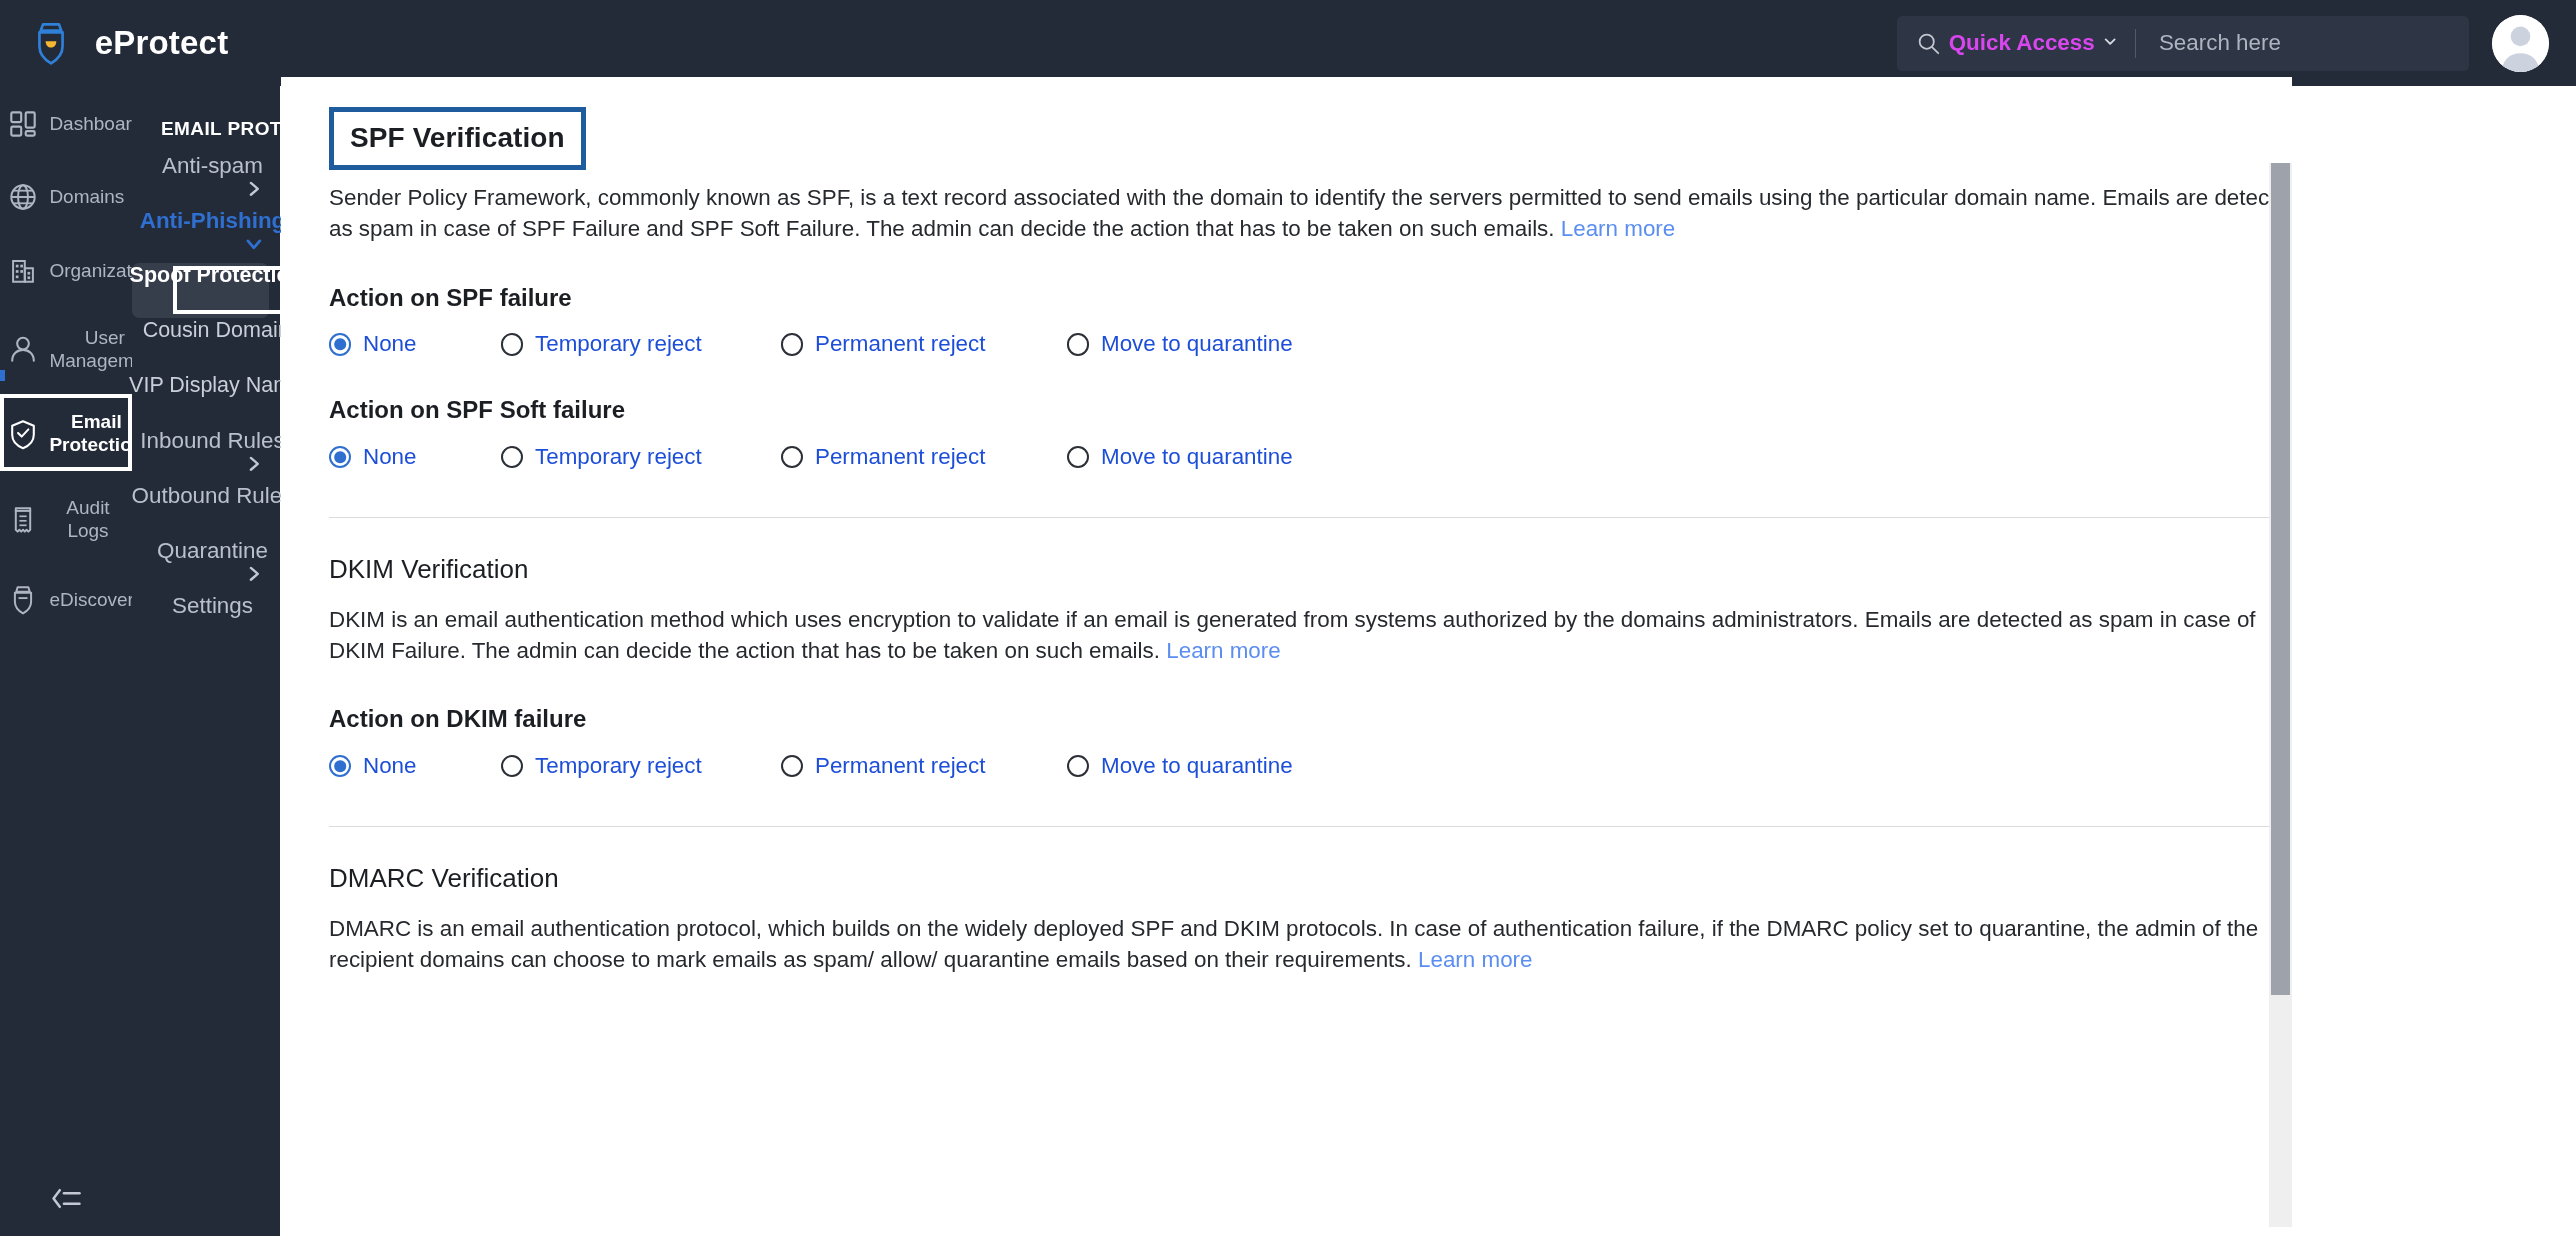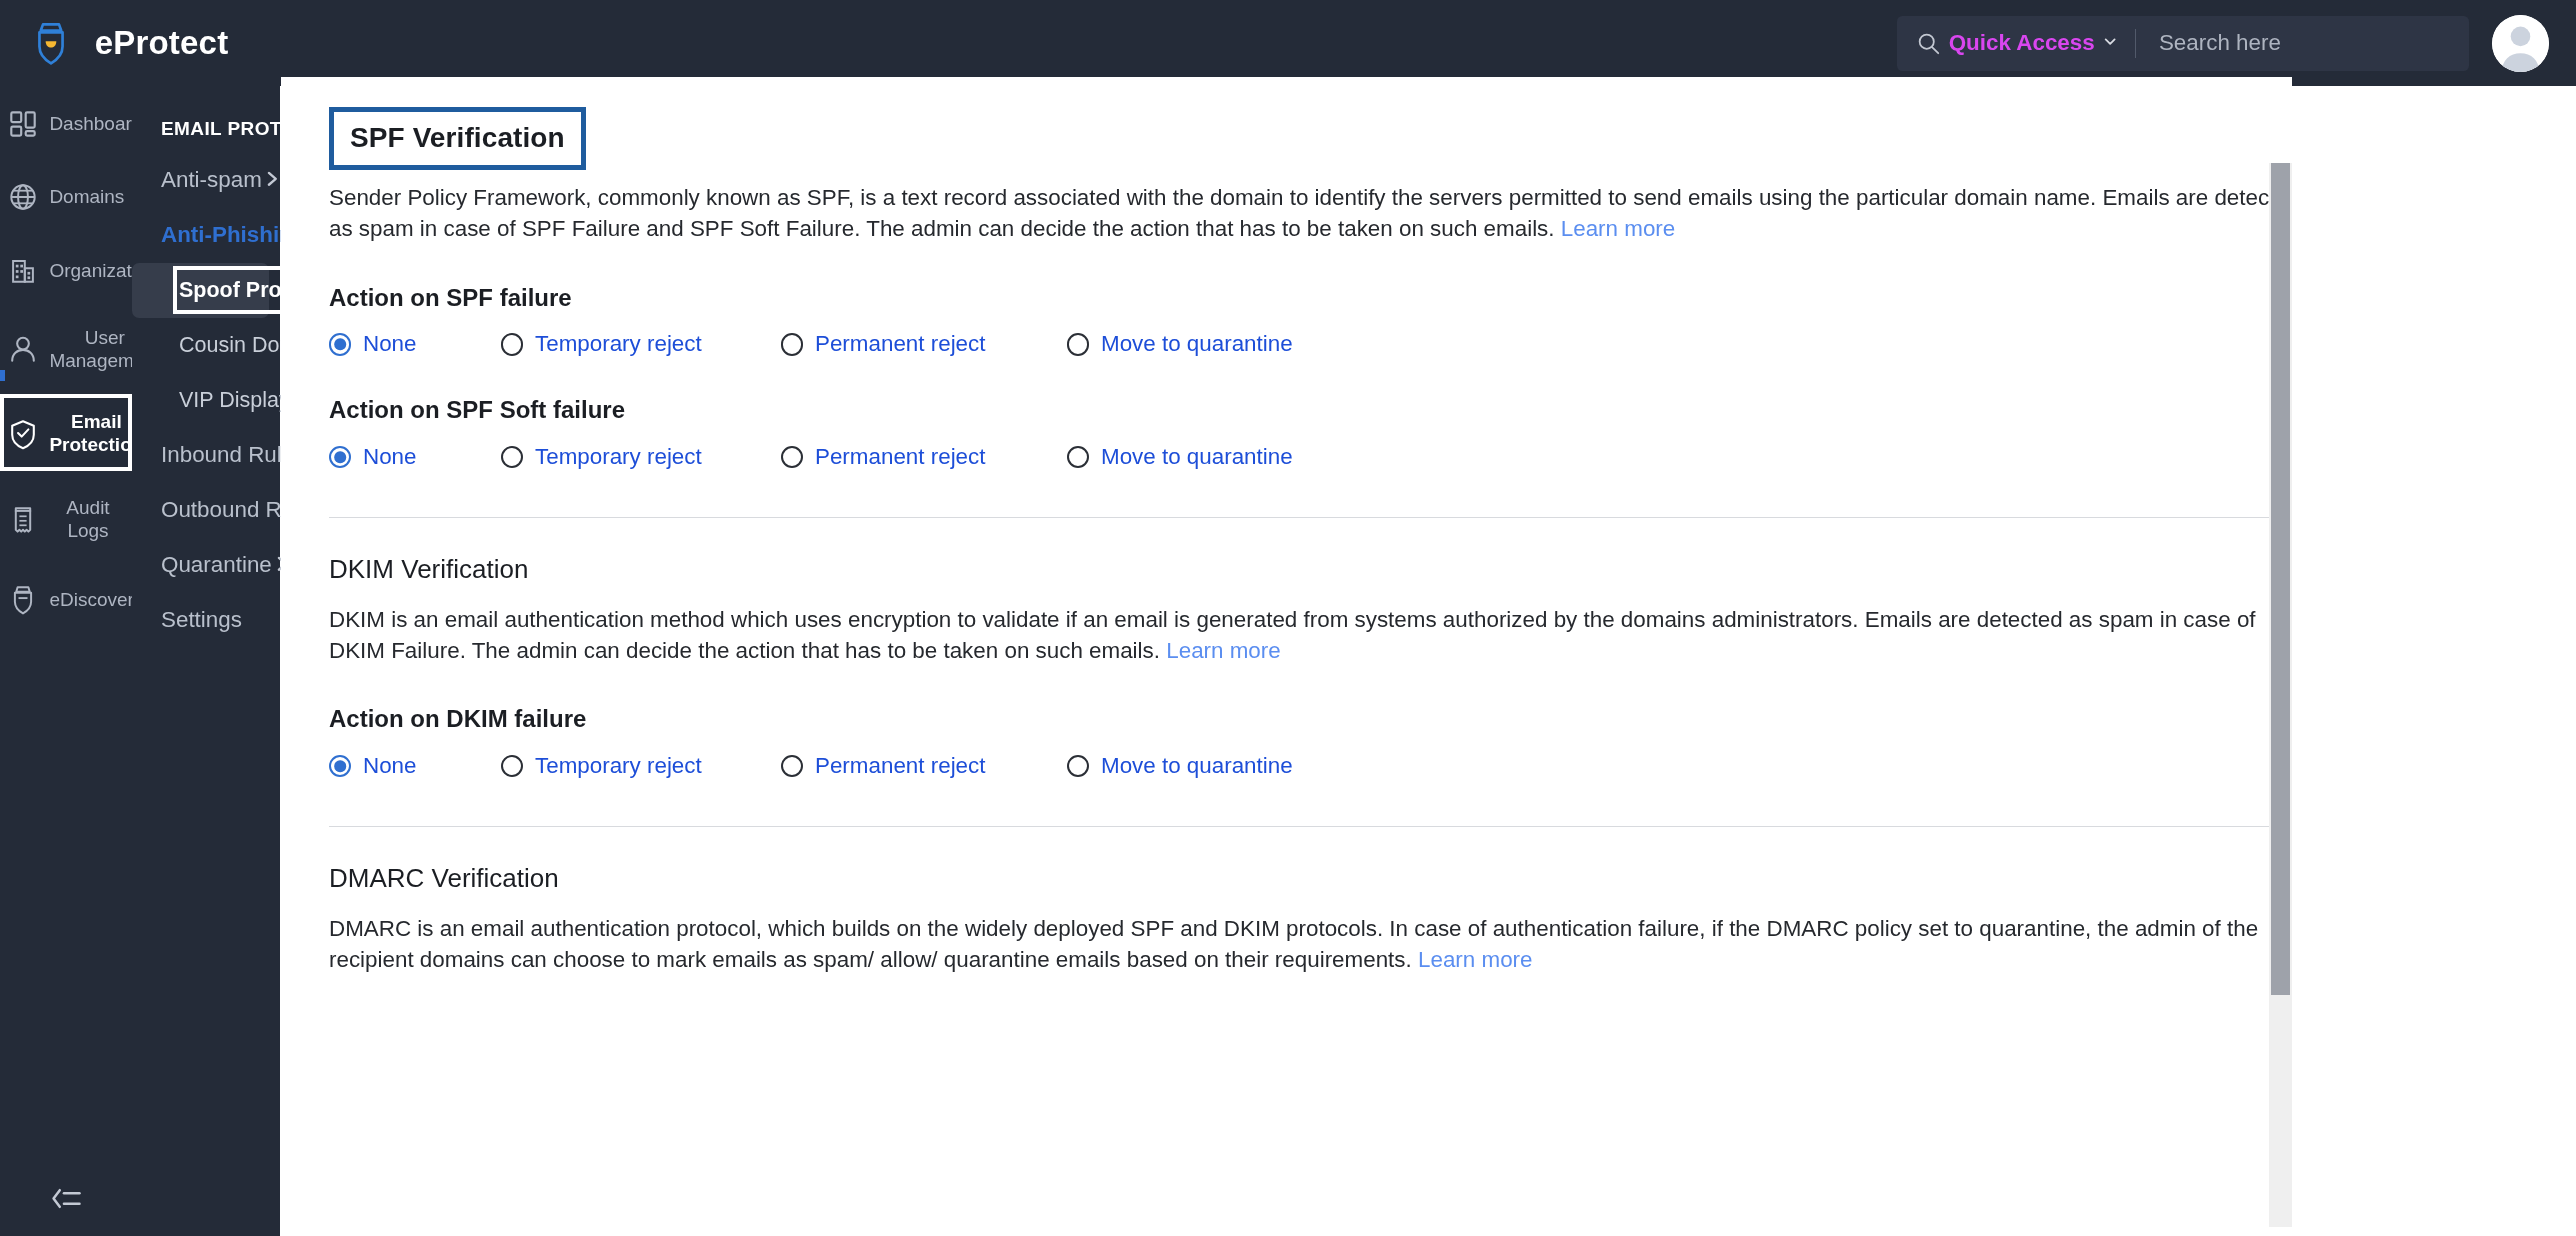--- a/index.html
+++ b/index.html
@@ -75,21 +75,21 @@
     position: absolute; top: 86px; left: 132px; width: 148px; height: 1150px;
     background: #242b38;
   }
   .subnav-title {
     color: #ffffff; font-size: 19px; font-weight: 700; letter-spacing: 0.4px;
     padding: 32px 0 0 29px; white-space: nowrap;
   }
   .subnav-list { padding-top: 12.5px; }
   .subnav-row {
     position: relative; height: 55px; display: flex; align-items: center;
-    padding-left: 29px; padding-right: 16px; cursor: pointer; white-space: nowrap;
+    padding-left: 29px; padding-right: 16px; cursor: pointer; white-space: nowrap; flex-direction: column;
   }
   .subnav-row .lbl { color: #b9c0cc; font-size: 22.4px; }
   .subnav-row.accent .lbl { color: #2f6fd0; font-weight: 700; }
   .subnav-row .chev { margin-left: auto; flex: 0 0 auto; }
   .subnav-row.child { padding-left: 47px; }
   .subnav-row.child .lbl { color: #c9cfd9; font-size: 21.5px; }
   .subnav-row.child.sel {
     background: #363d4b; border-radius: 7.2px;
     margin-right: 10.7px;
   }

